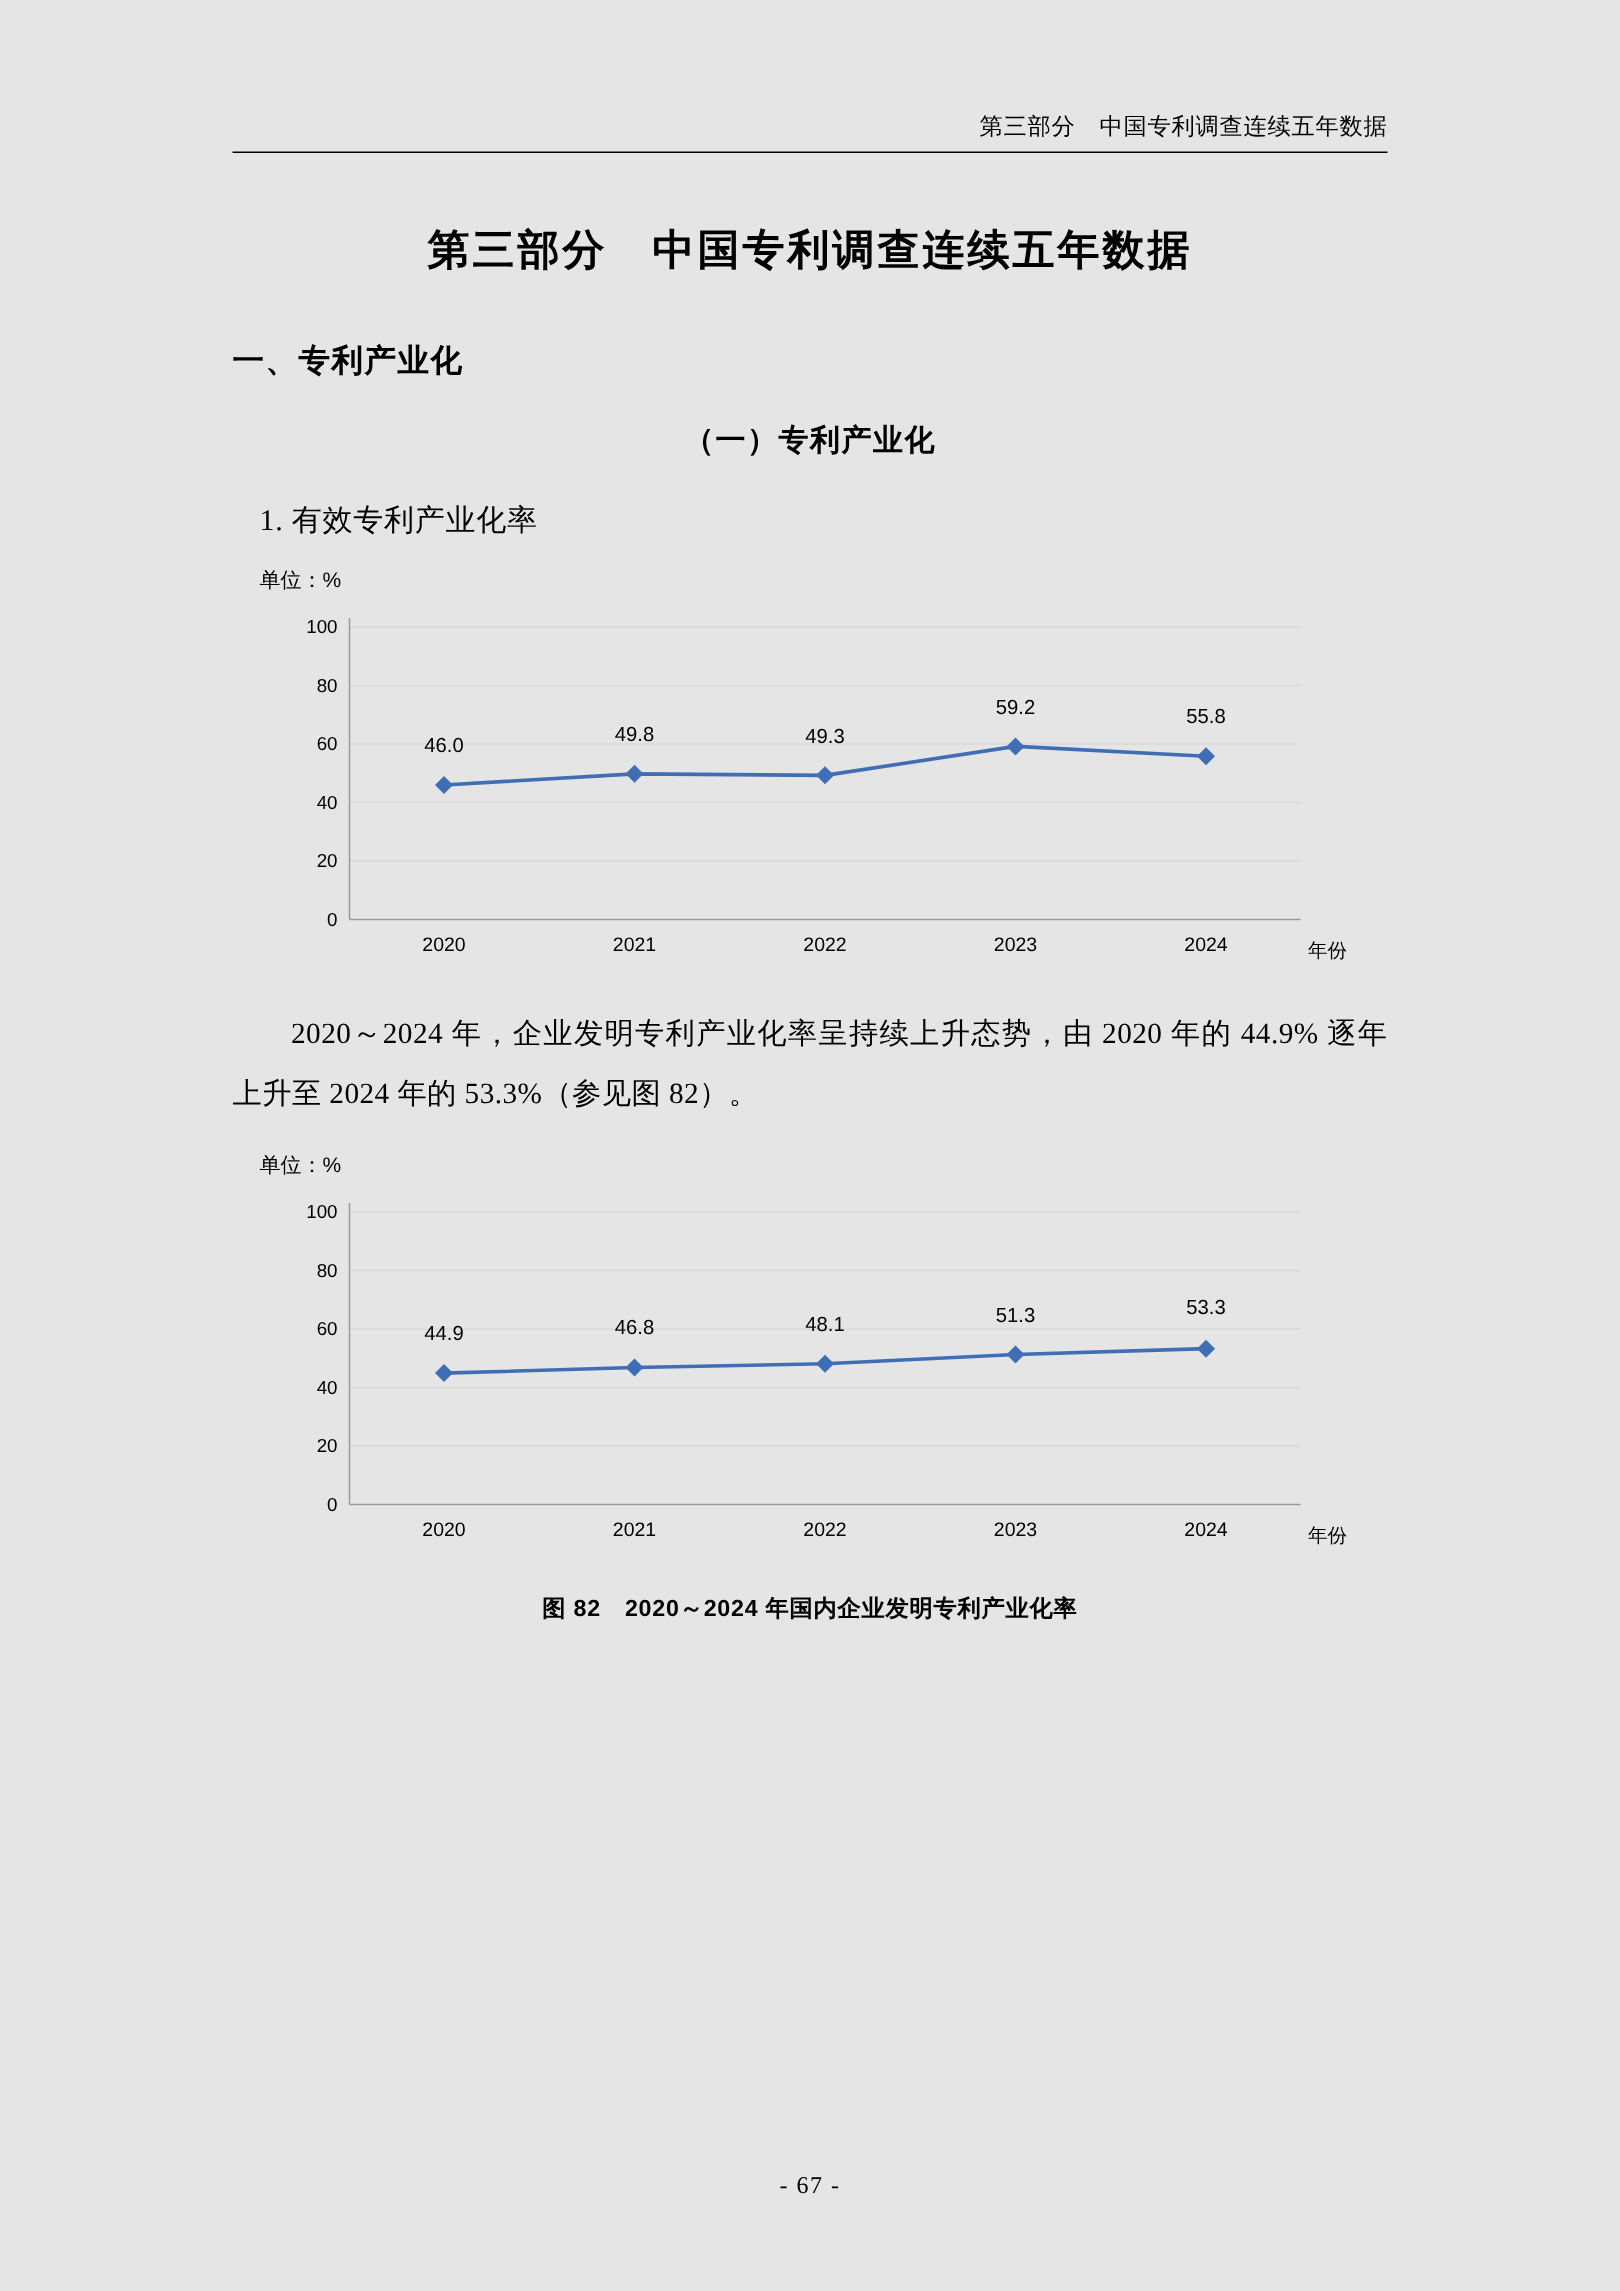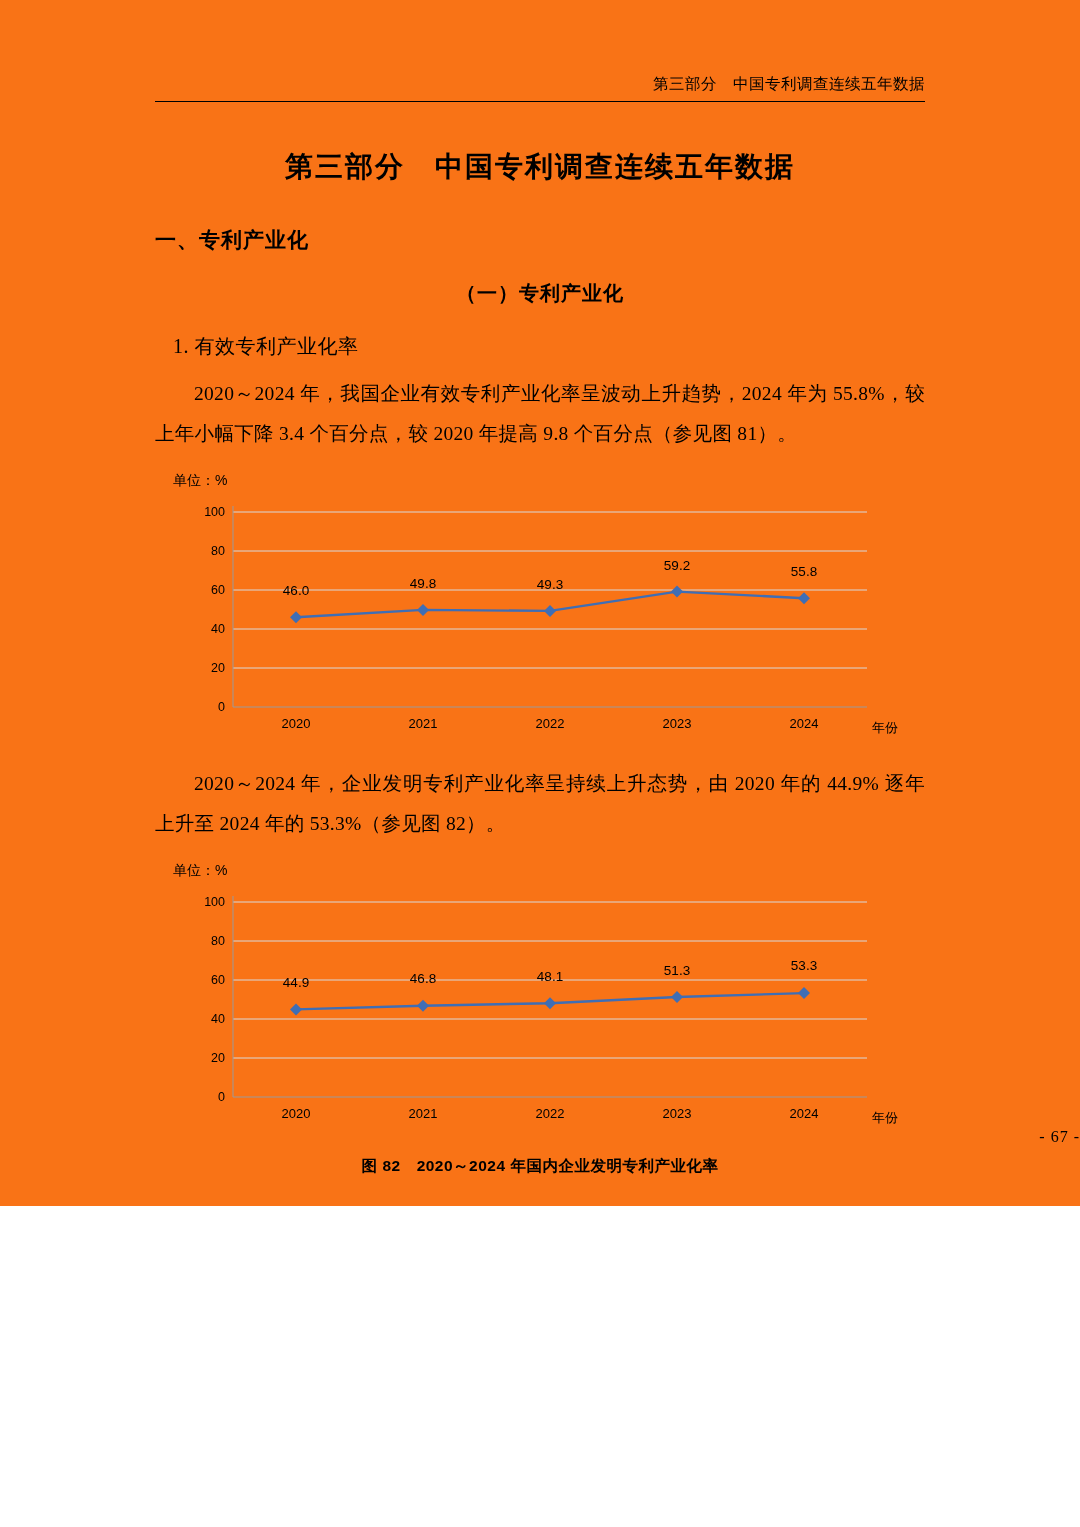--- a/index.html
+++ b/index.html
@@ -7,23 +7,23 @@
     padding: 0;
     background: #ffffff;
   }
   body {
     font-family: "Liberation Serif", "DejaVu Serif", serif;
     color: #000000;
   }
   .page {
     position: relative;
     width: 1080px;
-    height: 1206px;
+    height: 1527px;
     margin: 0 auto;
-    background: #f97316;
+    background: #e5e5e5;
     box-sizing: border-box;
     padding: 0;
     overflow: hidden;
   }
   
   .page-header {
     position: absolute;
     top: 74px;
     left: 155px;
     right: 155px;
@@ -109,21 +109,21 @@
     font-weight: bold;
     margin-top: 16px;
     letter-spacing: 0.5px;
   }
   
   .page-number {
     position: absolute;
     bottom: 60px;
     left: 0;
     width: 100%;
-    text-align: right;
+    text-align: center;
     font-size: 16px;
     font-family: "Liberation Serif", serif;
     letter-spacing: 1px;
   }
 </style>
 </head>
 <body>
 
 <div class="page">
 
@@ -133,21 +133,20 @@
   <div class="content">
 
     <h1 class="part-title">第三部分　中国专利调查连续五年数据</h1>
 
     <h2 class="sec">一、专利产业化</h2>
 
     <h3 class="subsec">（一）专利产业化</h3>
 
     <h4 class="item">1. 有效专利产业化率</h4>
 
-    <p class="para">2020～2024 年，我国企业有效专利产业化率呈波动上升趋势，2024 年为 55.8%，较上年小幅下降 3.4 个百分点，较 2020 年提高 9.8 个百分点（参见图 81）。</p>
 
     <div class="figure">
       <div class="chart-unit">单位：%</div>
       <div class="chart-wrap">
         <svg class="chart-svg" width="770" height="250" viewBox="0 0 770 250">
 
           <g stroke="#d9d9d9" stroke-width="1">
             <line x1="78" y1="20" x2="712" y2="20"></line>
             <line x1="78" y1="59" x2="712" y2="59"></line>
             <line x1="78" y1="98" x2="712" y2="98"></line>

